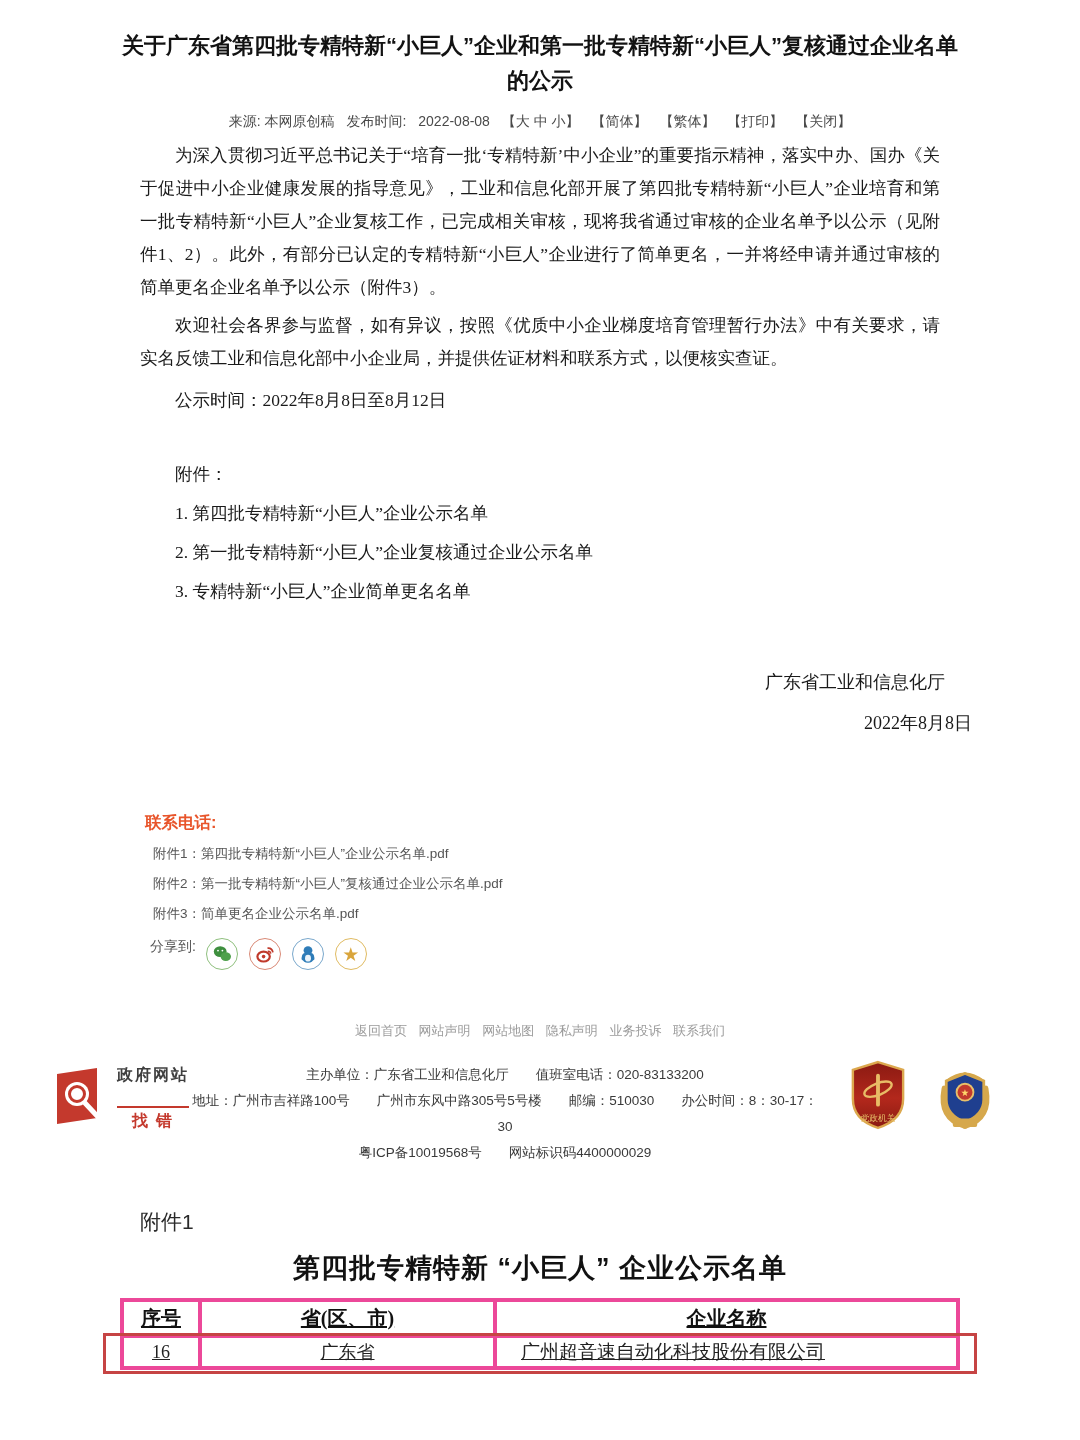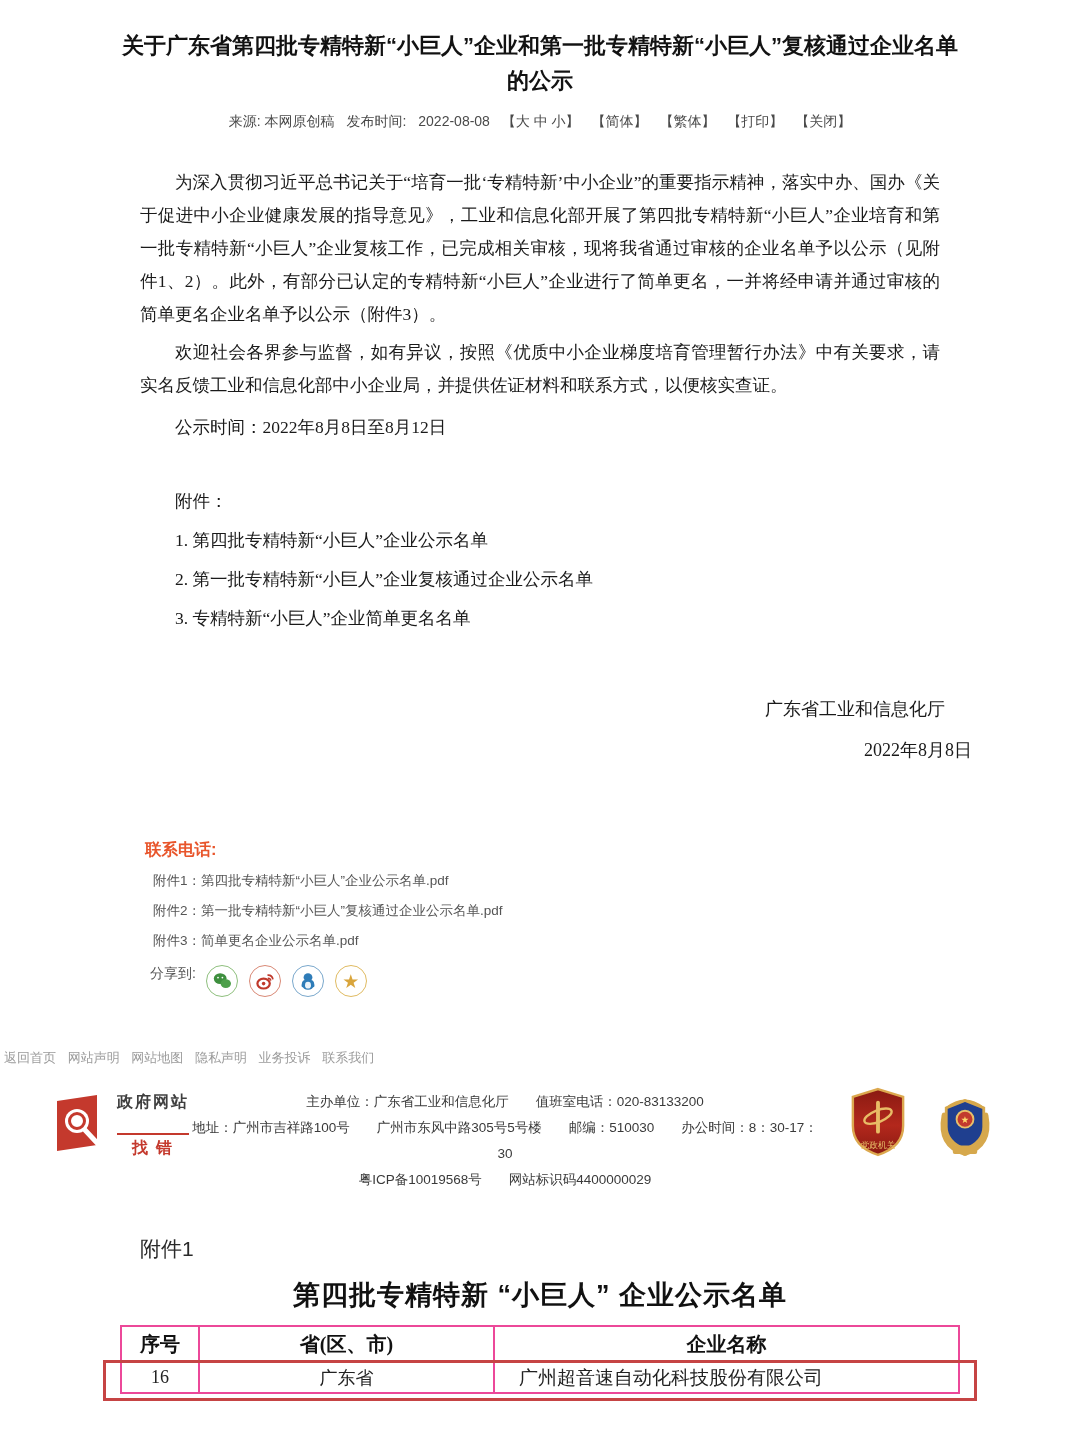--- a/index.html
+++ b/index.html
@@ -15,21 +15,21 @@
     width:840px; margin:28px auto 0; text-align:center;
     font-size:22px; line-height:35px; font-weight:bold; color:#121212;
   }
   .meta-line {
     margin-top:15px; text-align:center; font-size:14px; color:#4a4a4a;
   }
   .meta-line span { margin:0 4px; white-space:nowrap; }
 
   
   .article {
-    width:800px; margin:35px auto 0;
+    width:800px; margin:8px auto 0;
     font-family:"Liberation Serif","DejaVu Serif",serif;
     font-size:17.5px; line-height:33px; color:#1a1a1a; text-align:justify;
   }
   .article p { margin:0; text-indent:2em; }
   .article p.para2 { margin-top:5px; }
   .article p.notice { margin-top:9px; text-align:left; }
   .article p.phone  { margin-top:4px; text-align:left; }
   .article p.attach-label { margin-top:41px; text-align:left; }
   .article p.attach-item  { margin-top:6px;  text-align:left; }
 
@@ -49,21 +49,21 @@
   .share-icon { width:32px; height:32px; border-radius:50%; margin-right:11px;
                 display:inline-flex; align-items:center; justify-content:center;
                 cursor:pointer; background:#fff; }
   .share-icon.wechat { border:1.5px solid #8fc07e; }
   .share-icon.weibo  { border:1.5px solid #d98976; }
   .share-icon.qq     { border:1.5px solid #7aa8cc; }
   .share-icon.qzone  { border:1.5px solid #e0bb62; }
   .qzone-star { color:#d9a53c; font-size:19px; line-height:1; }
 
   
-  .footer-nav { margin-top:52px; font-size:13px; color:#9b9b9b; }
+  .footer-nav { margin-top:52px; text-align:center; font-size:13px; color:#9b9b9b; }
   .footer-nav span { margin:0 4px; cursor:pointer; }
   .footer-main { margin-top:20px; display:flex; align-items:flex-start;
                  padding-left:55px; padding-right:85px; }
   .gov-error-logo { display:flex; align-items:center; cursor:pointer; margin-top:5px; }
   .gel-text { margin-left:6px; text-align:center; }
   .gel-line1 { font-size:16px; font-weight:bold; color:#3f3f3f; letter-spacing:2px;
                border-bottom:2px solid #c4392d; padding-bottom:20px; }
   .gel-line2 { font-size:16px; font-weight:bold; color:#c4392d; letter-spacing:8px;
                margin-top:3px; padding-left:6px; }
   .footer-info { flex:1; text-align:center; font-size:13.5px; color:#3a3a3a;
@@ -72,21 +72,21 @@
   .badge { margin-left:28px; cursor:pointer; }
 
   
   .annex { margin-top:42px; }
   .annex-label { margin-left:140px; font-size:21px; color:#2a2a2a; }
   .annex-title { text-align:center; font-size:27px; font-weight:bold; color:#111;
                  margin-top:14px; letter-spacing:1px; }
   .table-wrap { position:relative; width:840px; margin:12px auto 0; }
   table.annex-table { width:100%; border-collapse:collapse; table-layout:fixed;
     font-family:"Liberation Serif","DejaVu Serif",serif; }
-  table.annex-table th, table.annex-table td { border:2px solid #ec4899; }
+  table.annex-table th, table.annex-table td { border:4px solid #ec4899;text-decoration:underline; }
   table.annex-table th { height:36px; font-size:20px; font-weight:bold; color:#111; }
   table.annex-table td { height:31px; font-size:18px; color:#222; text-align:center; }
   table.annex-table td.company { text-align:left; padding-left:24px; font-size:19px; }
   col.c1 { width:78px; } col.c2 { width:295px; }
   .row-highlight { position:absolute; left:-17px; right:-17px; top:35px; height:41px;
                    border:3px solid #c64444; pointer-events:none; }
 </style>
 </head>
 <body>
 

